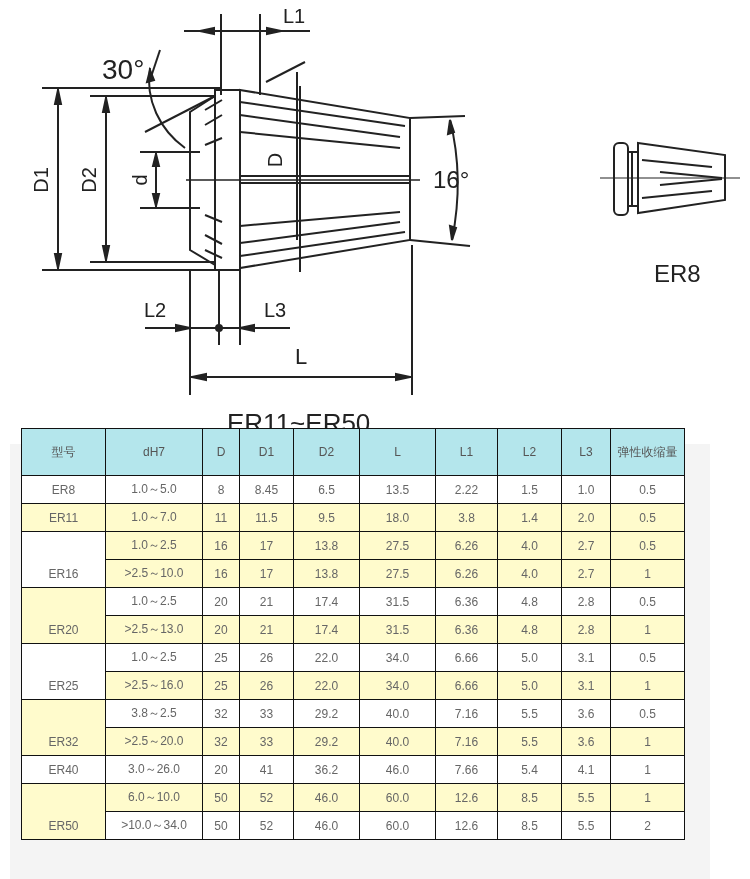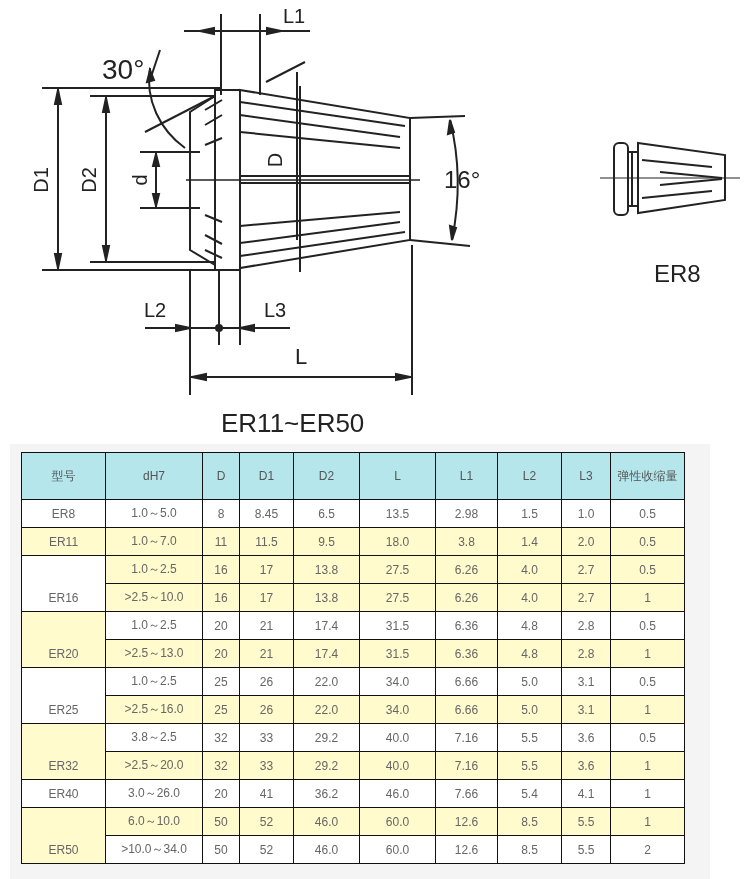--- a/index.html
+++ b/index.html
@@ -21,21 +21,21 @@
     .watermark {
       position: absolute; left: 298px; top: 126px;
       color: #ff0000; font-family: "Liberation Serif", "DejaVu Serif", serif;
       font-size: 92px; letter-spacing: 14px; line-height: 1;
     }
     .table-panel {
       position: absolute; left: 10px; top: 444px; width: 700px; height: 435px;
       background: #f4f4f4;
     }
     table.spec {
-      position: absolute; left: 21px; top: 452px;
+      position: absolute; left: 21px; top: 428px;
       border-collapse: collapse;
       font-family: "Liberation Sans", "DejaVu Sans", sans-serif;
       font-size: 12px; color: #666;
     }
     table.spec th, table.spec td {
       border: 1px solid #111;
       text-align: center; padding: 0;
       font-weight: normal;
     }
     table.spec th { background: #b4e6ec; height: 46px; color: #555; }
@@ -137,25 +137,25 @@
       <line x1="660" y1="185" x2="722" y2="179"></line>
     </g>
   </svg>
 
   <span class="lbl" style="left:102px; top:56px; font-size:28px;">30°</span>
   <span class="lbl" style="left:283px; top:6px; font-size:20px;">L1</span>
   <span class="lbl" style="left:28px; top:170px; font-size:20px; transform:rotate(-90deg);">D1</span>
   <span class="lbl" style="left:76px; top:170px; font-size:20px; transform:rotate(-90deg);">D2</span>
   <span class="lbl" style="left:134px; top:170px; font-size:20px; transform:rotate(-90deg);">d</span>
   <span class="lbl" style="left:268px; top:150px; font-size:20px; transform:rotate(-90deg);">D</span>
-  <span class="lbl" style="left:444px; top:168px; font-size:24px;">16°</span>
+  <span class="lbl" style="left:433px; top:168px; font-size:24px;">16°</span>
   <span class="lbl" style="left:144px; top:300px; font-size:20px;">L2</span>
   <span class="lbl" style="left:264px; top:300px; font-size:20px;">L3</span>
   <span class="lbl" style="left:295px; top:346px; font-size:22px;">L</span>
-  <span class="lbl" style="left:221px; top:410px; font-size:26px;">ER11~ER50</span>
+  <span class="lbl" style="left:227px; top:410px; font-size:26px;">ER11~ER50</span>
   <span class="lbl" style="left:654px; top:262px; font-size:24px;">ER8</span>
 
 </div>
 
 <div class="table-panel"></div>
 
 <table class="spec">
   <colgroup>
     <col style="width:84px">
       <col style="width:97px">
@@ -184,21 +184,21 @@
   </thead>
   <tbody>
 
     <tr class="w">
       <td>ER8</td>
       <td>1.0～5.0</td>
       <td>8</td>
       <td>8.45</td>
       <td>6.5</td>
       <td>13.5</td>
-      <td>2.98</td>
+      <td>2.22</td>
       <td>1.5</td>
       <td>1.0</td>
       <td>0.5</td>
     </tr>
 
     <tr class="y">
       <td>ER11</td>
       <td>1.0～7.0</td>
       <td>11</td>
       <td>11.5</td>

